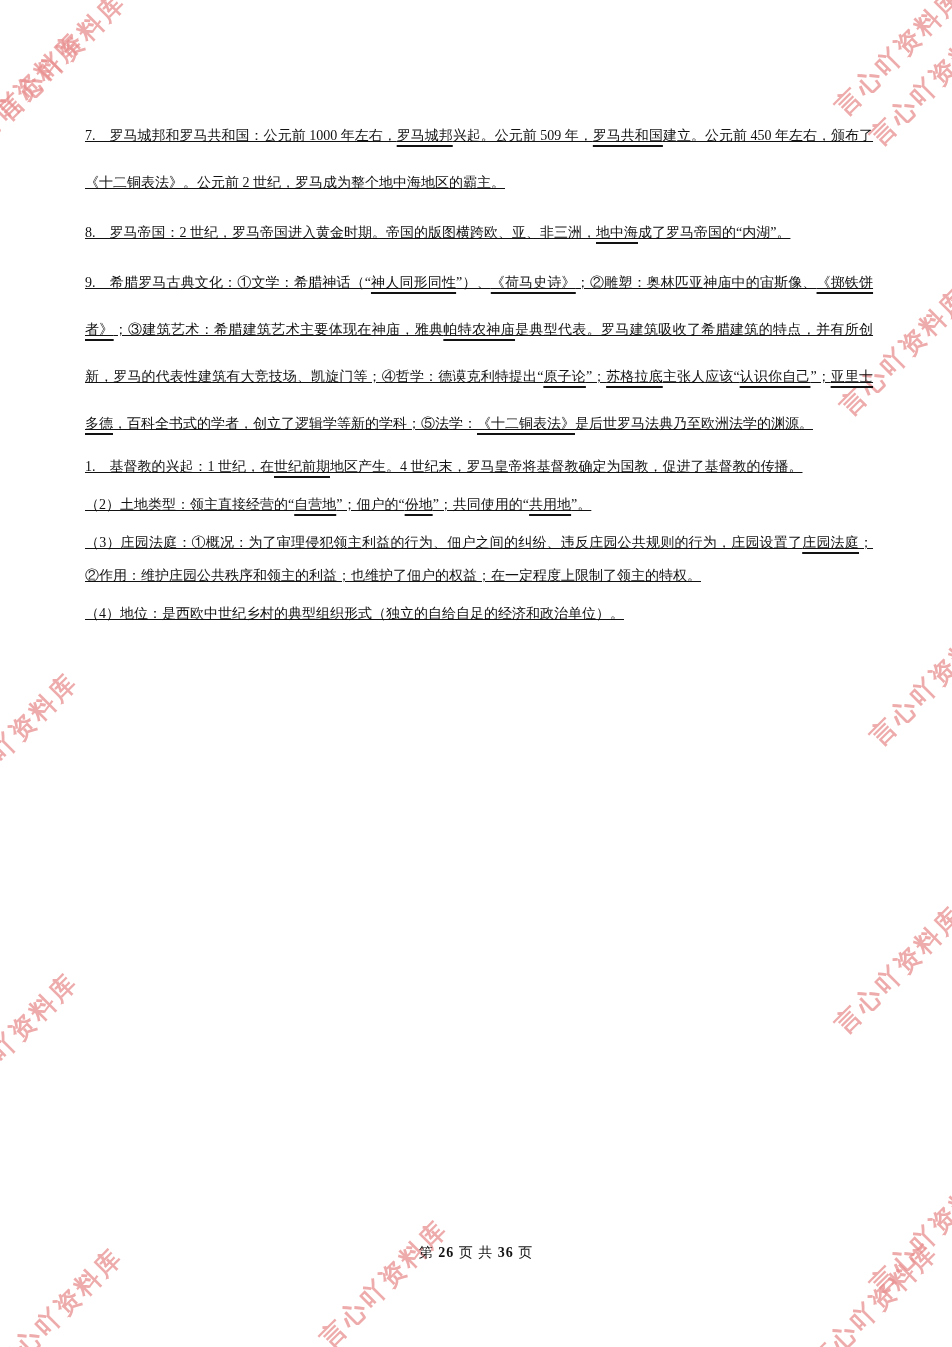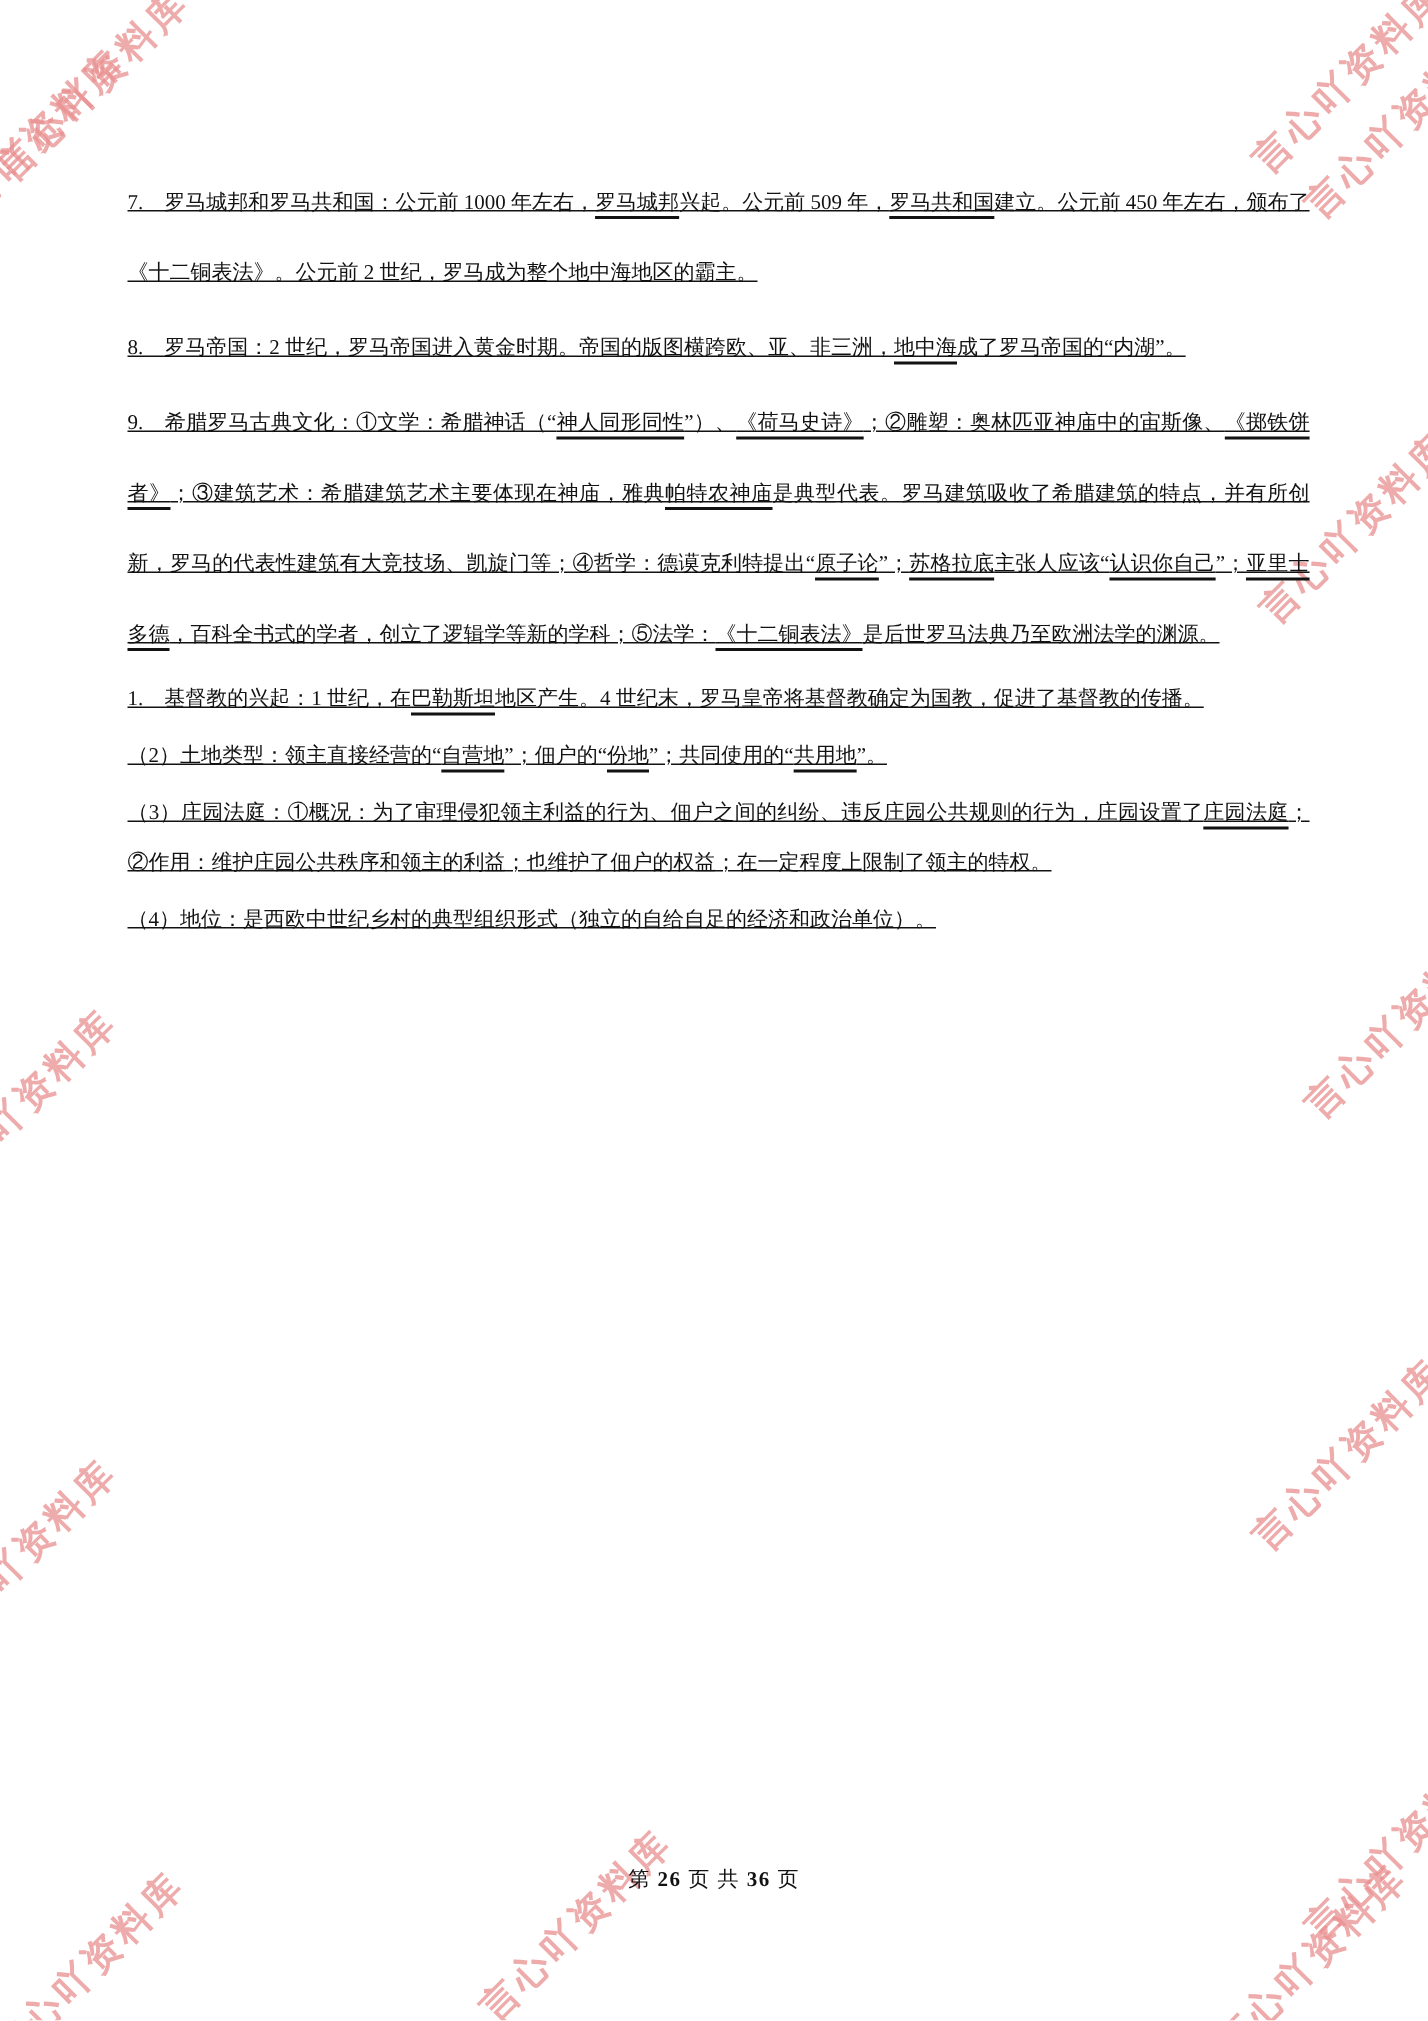--- a/index.html
+++ b/index.html
@@ -76,19 +76,19 @@
       <span class="watermark" style="left: 815px; top: 953px; color: rgb(233, 143, 143);">言心吖资料库</span>
       <span class="watermark" style="left: 850px; top: 1213px; color: rgb(233, 143, 143);">言心吖资料库</span>
       <span class="watermark" style="left: -25px; top: 1295px; color: rgb(233, 143, 143);">言心吖资料库</span>
       <span class="watermark" style="left: 300px; top: 1267px; color: rgb(233, 143, 143);">言心吖资料库</span>
       <span class="watermark" style="left: 790px; top: 1290px; color: rgb(233, 143, 143);">言心吖资料库</span>
     </div>
   <div class="content">
       <p class="para loose"><span>7.　罗马城邦和罗马共和国：公元前 1000 年左右，</span><span class="blank">罗马城邦</span><span>兴起。公元前 509 年，</span><span class="blank">罗马共和国</span><span>建立。公元前 450 年左右，颁布了《十二铜表法》。公元前 2 世纪，罗马成为整个地中海地区的霸主。</span></p>
       <p class="para loose"><span>8.　罗马帝国：2 世纪，罗马帝国进入黄金时期。帝国的版图横跨欧、亚、非三洲，</span><span class="blank">地中海</span><span>成了罗马帝国的“内湖”。</span></p>
       <p class="para loose"><span>9.　希腊罗马古典文化：①文学：希腊神话（“</span><span class="blank">神人同形同性</span><span>”）、</span><span class="blank">《荷马史诗》</span><span>；②雕塑：奥林匹亚神庙中的宙斯像、</span><span class="blank">《掷铁饼者》</span><span>；③建筑艺术：希腊建筑艺术主要体现在神庙，雅典</span><span class="blank">帕特农神庙</span><span>是典型代表。罗马建筑吸收了希腊建筑的特点，并有所创新，罗马的代表性建筑有大竞技场、凯旋门等；④哲学：德谟克利特提出“</span><span class="blank">原子论</span><span>”；</span><span class="blank">苏格拉底</span><span>主张人应该“</span><span class="blank">认识你自己</span><span>”；</span><span class="blank">亚里士多德</span><span>，百科全书式的学者，创立了逻辑学等新的学科；⑤法学：</span><span class="blank">《十二铜表法》</span><span>是后世罗马法典乃至欧洲法学的渊源。</span></p>
-      <p class="para normal"><span>1.　基督教的兴起：1 世纪，在</span><span class="blank">巴勒斯坦</span><span>地区产生。4 世纪末，罗马皇帝将基督教确定为国教，促进了基督教的传播。</span></p>
+      <p class="para normal"><span>1.　基督教的兴起：1 世纪，在</span><span class="blank">世纪前期</span><span>地区产生。4 世纪末，罗马皇帝将基督教确定为国教，促进了基督教的传播。</span></p>
       <p class="para normal"><span>（2）土地类型：领主直接经营的“</span><span class="blank">自营地</span><span>”；佃户的“</span><span class="blank">份地</span><span>”；共同使用的“</span><span class="blank">共用地</span><span>”。</span></p>
       <p class="para normal"><span>（3）庄园法庭：①概况：为了审理侵犯领主利益的行为、佃户之间的纠纷、违反庄园公共规则的行为，庄园设置了</span><span class="blank">庄园法庭</span><span>；②作用：维护庄园公共秩序和领主的利益；也维护了佃户的权益；在一定程度上限制了领主的特权。</span></p>
       <p class="para normal"><span>（4）地位：是西欧中世纪乡村的典型组织形式（独立的自给自足的经济和政治单位）。</span></p>
     </div>
   <div class="footer"><span>第 </span><span class="num">26</span><span> 页 共 </span><span class="num">36</span><span> 页</span></div>
 </div>
 
 </body></html>

